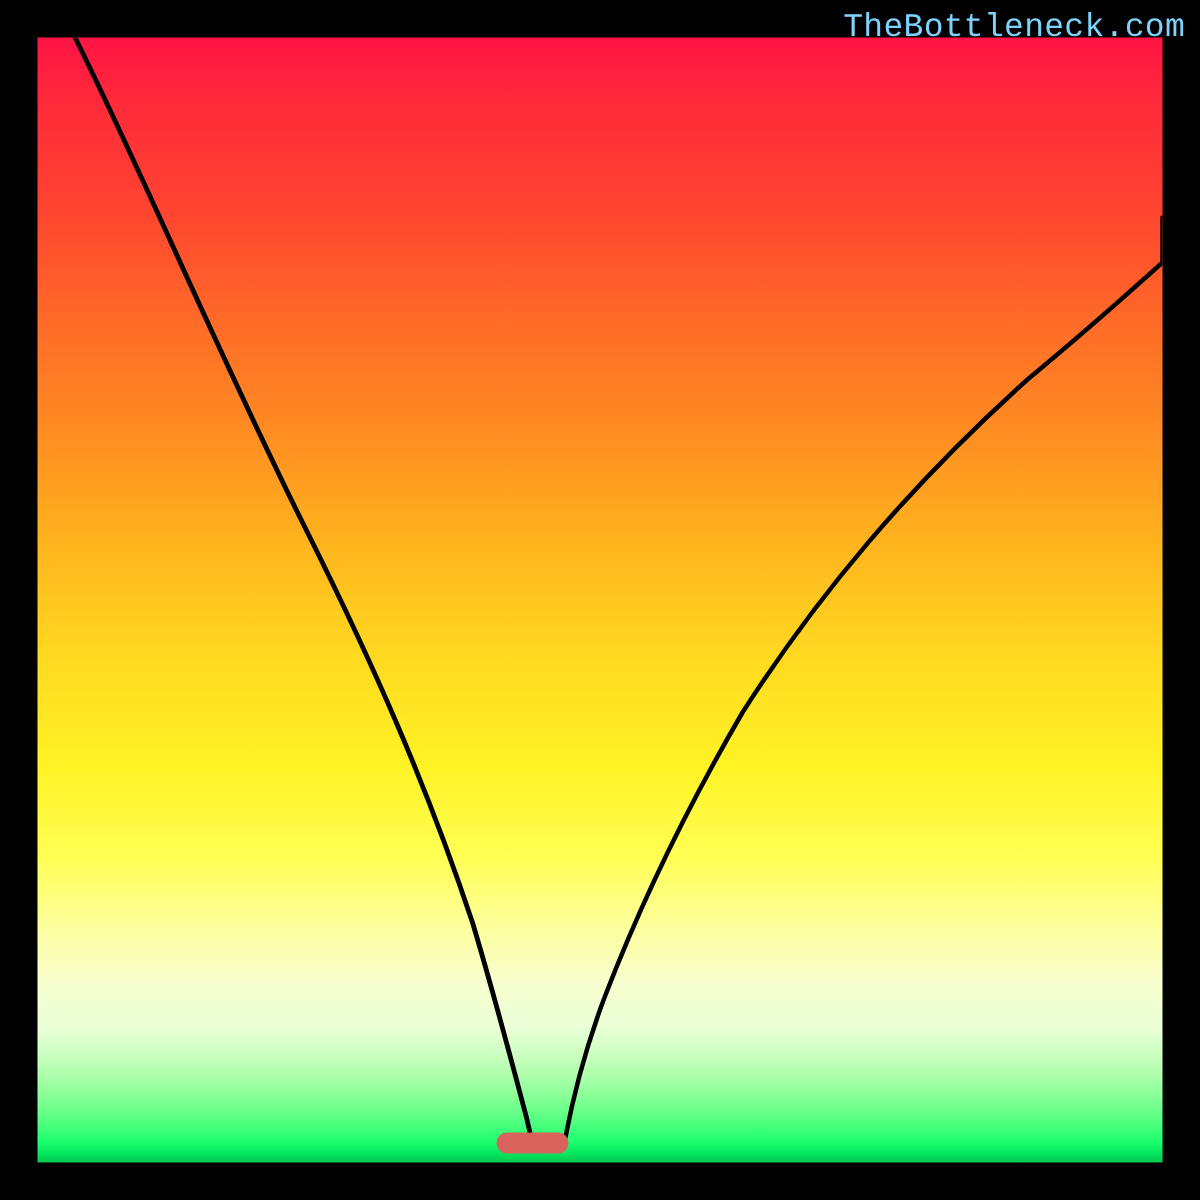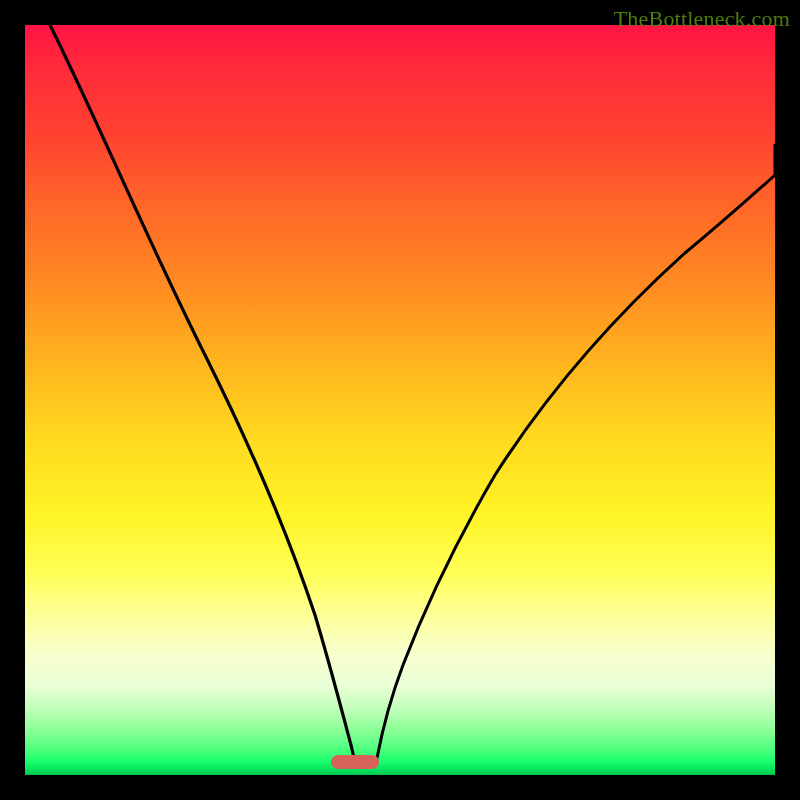--- a/index.html
+++ b/index.html
@@ -7,23 +7,23 @@
     width: 800px;
     height: 800px;
     background: #000;
     position: relative;
     overflow: hidden;
   }
   .watermark {
     position: absolute;
     top: 6px;
     right: 10px;
-    font-family: Liberation Serif, serif;
+    font-family: Liberation Mono, monospace;
     font-size: 22px;
-    color: #4d7c0f;
+    color: #7dd3fc;
     z-index: 5;
     letter-spacing: 0.2px;
   }
   .frame {
     position: absolute;
     left: 25px;
     top: 25px;
     width: 750px;
     height: 750px;
     background: #000;

